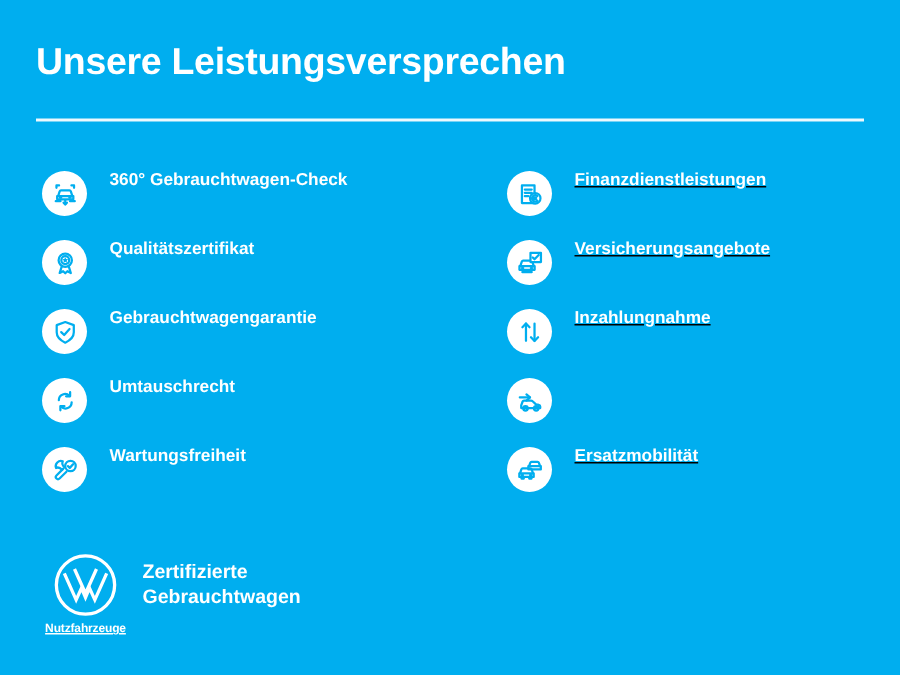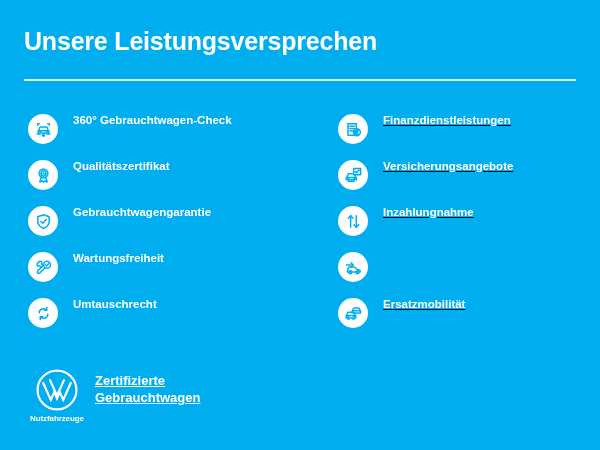--- a/index.html
+++ b/index.html
@@ -126,30 +126,30 @@
     stroke-linecap: butt;
     stroke-linejoin: miter;
   }
   #vw-sub {
     margin-top: 2px;
     font-size: 8px;
     font-weight: bold;
     color: #ffffff;
     letter-spacing: -0.1px;
     white-space: nowrap;
+    text-decoration: underline;
   }
   #brand-text {
     margin-left: 9px;
     margin-top: 4px;
     font-size: 13px;
     font-weight: bold;
     color: #ffffff;
     line-height: 1.32;
     white-space: nowrap;
-    text-decoration: underline;
   }
 </style>
 </head>
 <body>
 
 <div id="poster">
 
   <div id="header">
     <div id="title">Unsere Leistungsversprechen</div>
   </div>
@@ -193,39 +193,39 @@
           <path d="M12 3.4 L19.2 6 L19.2 12.1 Q19.2 17.5 12 20.8 Q4.8 17.5 4.8 12.1 L4.8 6 Z"></path>
           <path d="M8.6 11.9 L11.1 14.3 L15.6 9.3"></path>
         </svg>
       </span>
       <span class="promise-label">Gebrauchtwagengarantie</span>
     </div>
 
     <div class="promise-row">
       <span class="icon-badge">
         <svg viewBox="0 0 24 24">
+          <path d="M15.6 7.6 A5.2 5.2 0 0 0 6.6 11.1"></path>
+          <path d="M16.1 4.4 L16.1 7.8 L12.7 7.8"></path>
+          <path d="M8.4 16.4 A5.2 5.2 0 0 0 17.4 12.9"></path>
+          <path d="M7.9 19.6 L7.9 16.2 L11.3 16.2"></path>
+        </svg>
+      </span>
+      <span class="promise-label">Umtauschrecht</span>
+    </div>
+
+    <div class="promise-row">
+      <span class="icon-badge">
+        <svg viewBox="0 0 24 24">
           <path d="M11.4 9.6 Q8.6 6.8 9.9 4.5 Q7.4 3.4 5.3 5.5 Q3.2 7.6 4.3 10.1 Q6.6 8.8 9.4 11.6"></path>
           <path d="M10.4 10.6 L4.6 16.4 Q3.3 17.7 4.6 19 Q5.9 20.3 7.2 19 L13 13.2"></path>
           <circle cx="16.4" cy="8.4" r="4.4"></circle>
           <path d="M14.3 8.5 L15.8 10 L18.6 6.9"></path>
         </svg>
       </span>
       <span class="promise-label">Wartungsfreiheit</span>
-    </div>
-
-    <div class="promise-row">
-      <span class="icon-badge">
-        <svg viewBox="0 0 24 24">
-          <path d="M15.6 7.6 A5.2 5.2 0 0 0 6.6 11.1"></path>
-          <path d="M16.1 4.4 L16.1 7.8 L12.7 7.8"></path>
-          <path d="M8.4 16.4 A5.2 5.2 0 0 0 17.4 12.9"></path>
-          <path d="M7.9 19.6 L7.9 16.2 L11.3 16.2"></path>
-        </svg>
-      </span>
-      <span class="promise-label">Umtauschrecht</span>
     </div>
 
   </div>
 
   <div id="col-right" class="column">
 
     <div class="promise-row">
       <span class="icon-badge">
         <svg viewBox="0 0 24 24">
           <path d="M5 4.6 L15.6 4.6 L15.6 19.4 L5 19.4 Z"></path>

